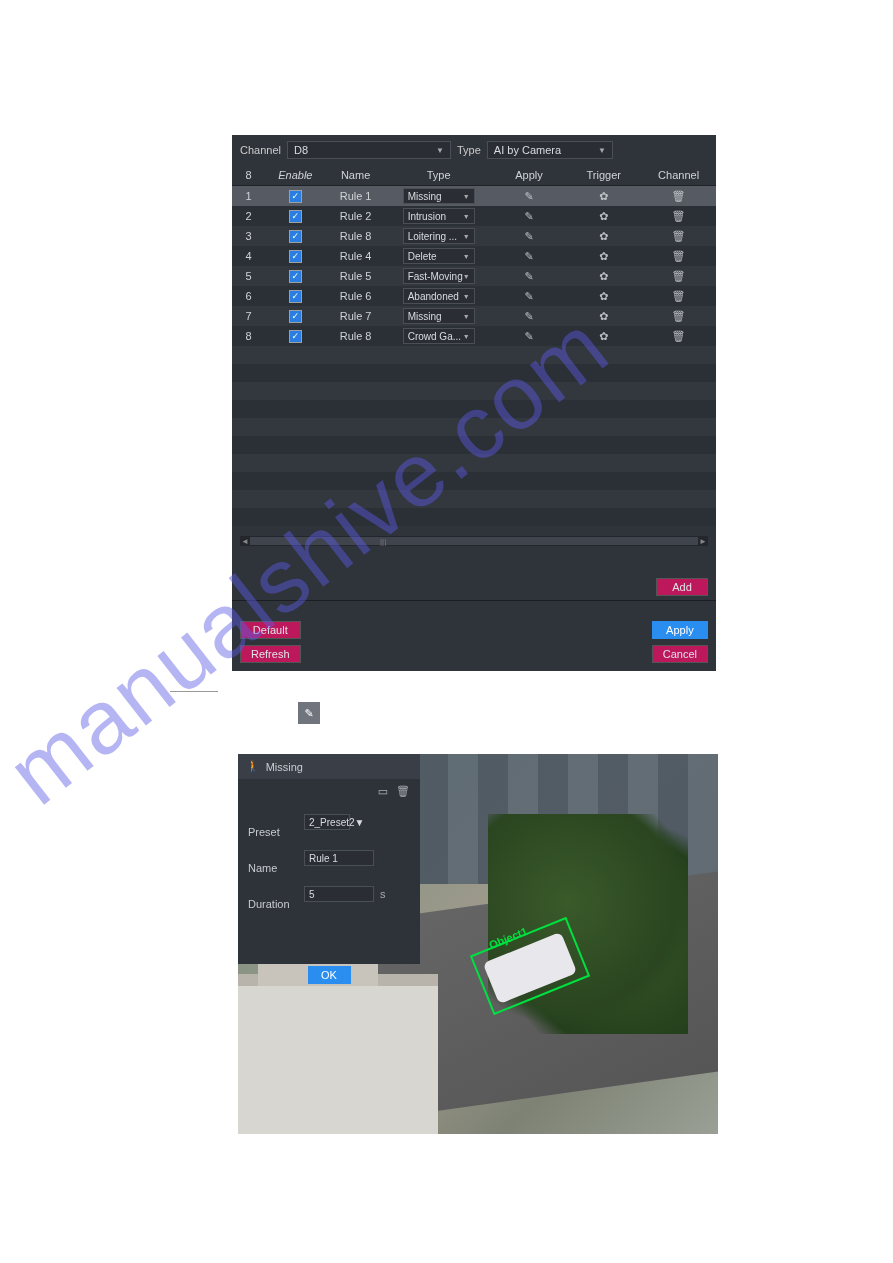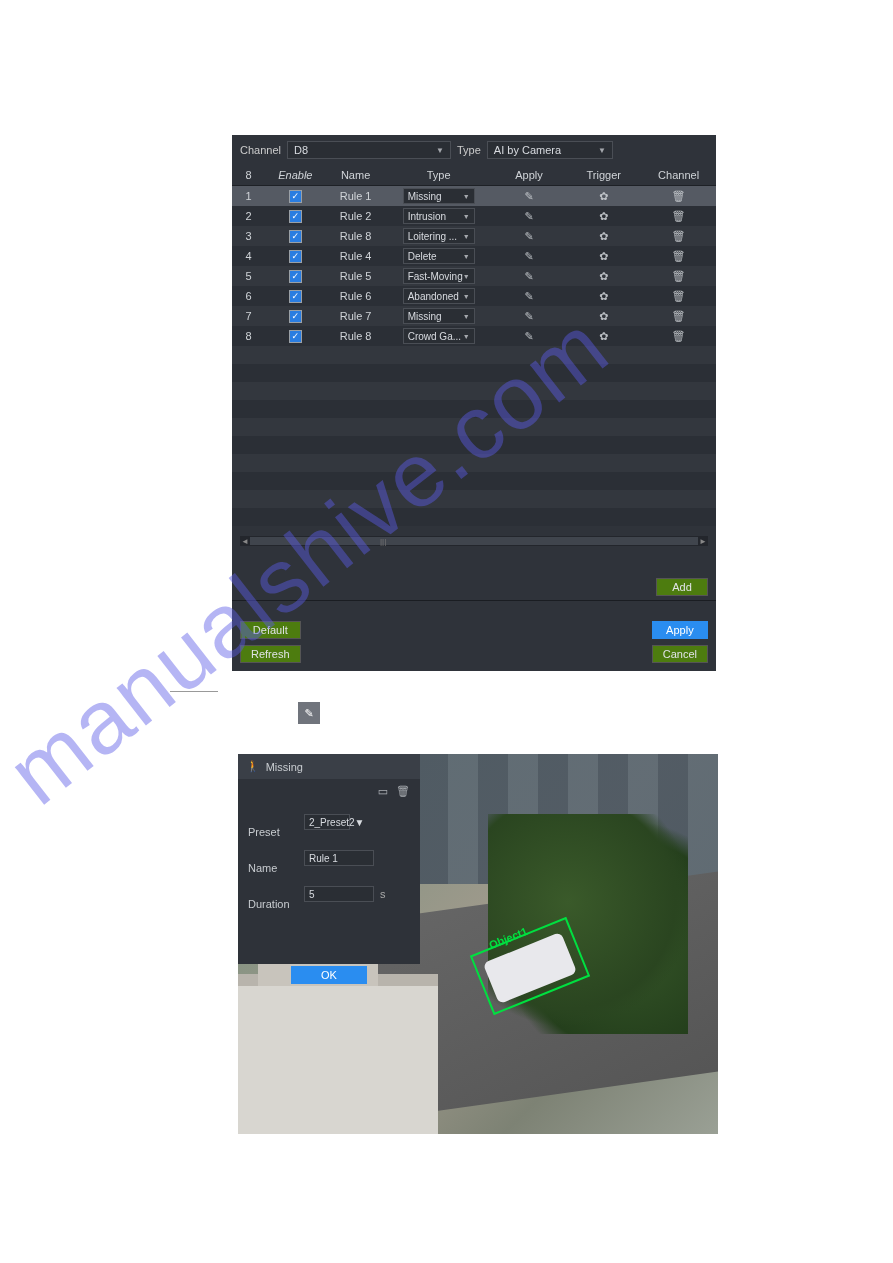--- a/index.html
+++ b/index.html
@@ -127,21 +127,21 @@
     margin: 0 8px 2px 8px;
     position: relative;
     display:flex; align-items:center;
   }
   .scrollbar .arrow { width:10px; font-size:8px; color:#888; text-align:center; }
   .scrollbar .thumb { flex:1; background:#40454d; height:8px; position:relative; }
   .scrollbar .grip { position:absolute; left:130px; top:0; color:#777; font-size:8px; }
 
   .addrow { display:flex; justify-content:flex-end; padding: 30px 8px 4px 8px; }
   .btn {
-    background: #4d7c0f;
+    background: #be185d;
     border: 1px solid #555;
     color: #e0e3e6;
     font-size: 11px;
     height: 18px;
     padding: 0 10px;
     display: inline-flex;
     align-items: center;
     justify-content: center;
     min-width: 52px;
     box-sizing: border-box;
@@ -235,21 +235,21 @@
   .overlay .form .fsel,
   .overlay .form .finp {
     background:#2a2e34; border:1px solid #4a4e55; color:#d8dbe0;
     height:16px; font-size:10px; padding:0 4px; box-sizing:border-box;
     display:flex; align-items:center;
   }
   .overlay .form .fsel { width:46px; justify-content:space-between; }
   .overlay .form .finp { width:70px; }
   .overlay .form .unit { margin-left:6px; color:#aaa; }
   .overlay .okrow { display:flex; justify-content:center; margin-top:50px; }
-  .overlay .okbtn { background:#2a8df0; color:#fff; width:76px; height:18px;
+  .overlay .okbtn { background:#2a8df0; color:#fff; width:43px; height:18px;
     display:flex; align-items:center; justify-content:center; font-size:11px; }
 </style>
 </head>
 <body>
 
 <div class="page">
 
   <div class="watermark">manualshive.com</div>
 
   <div class="panel1-wrap">

